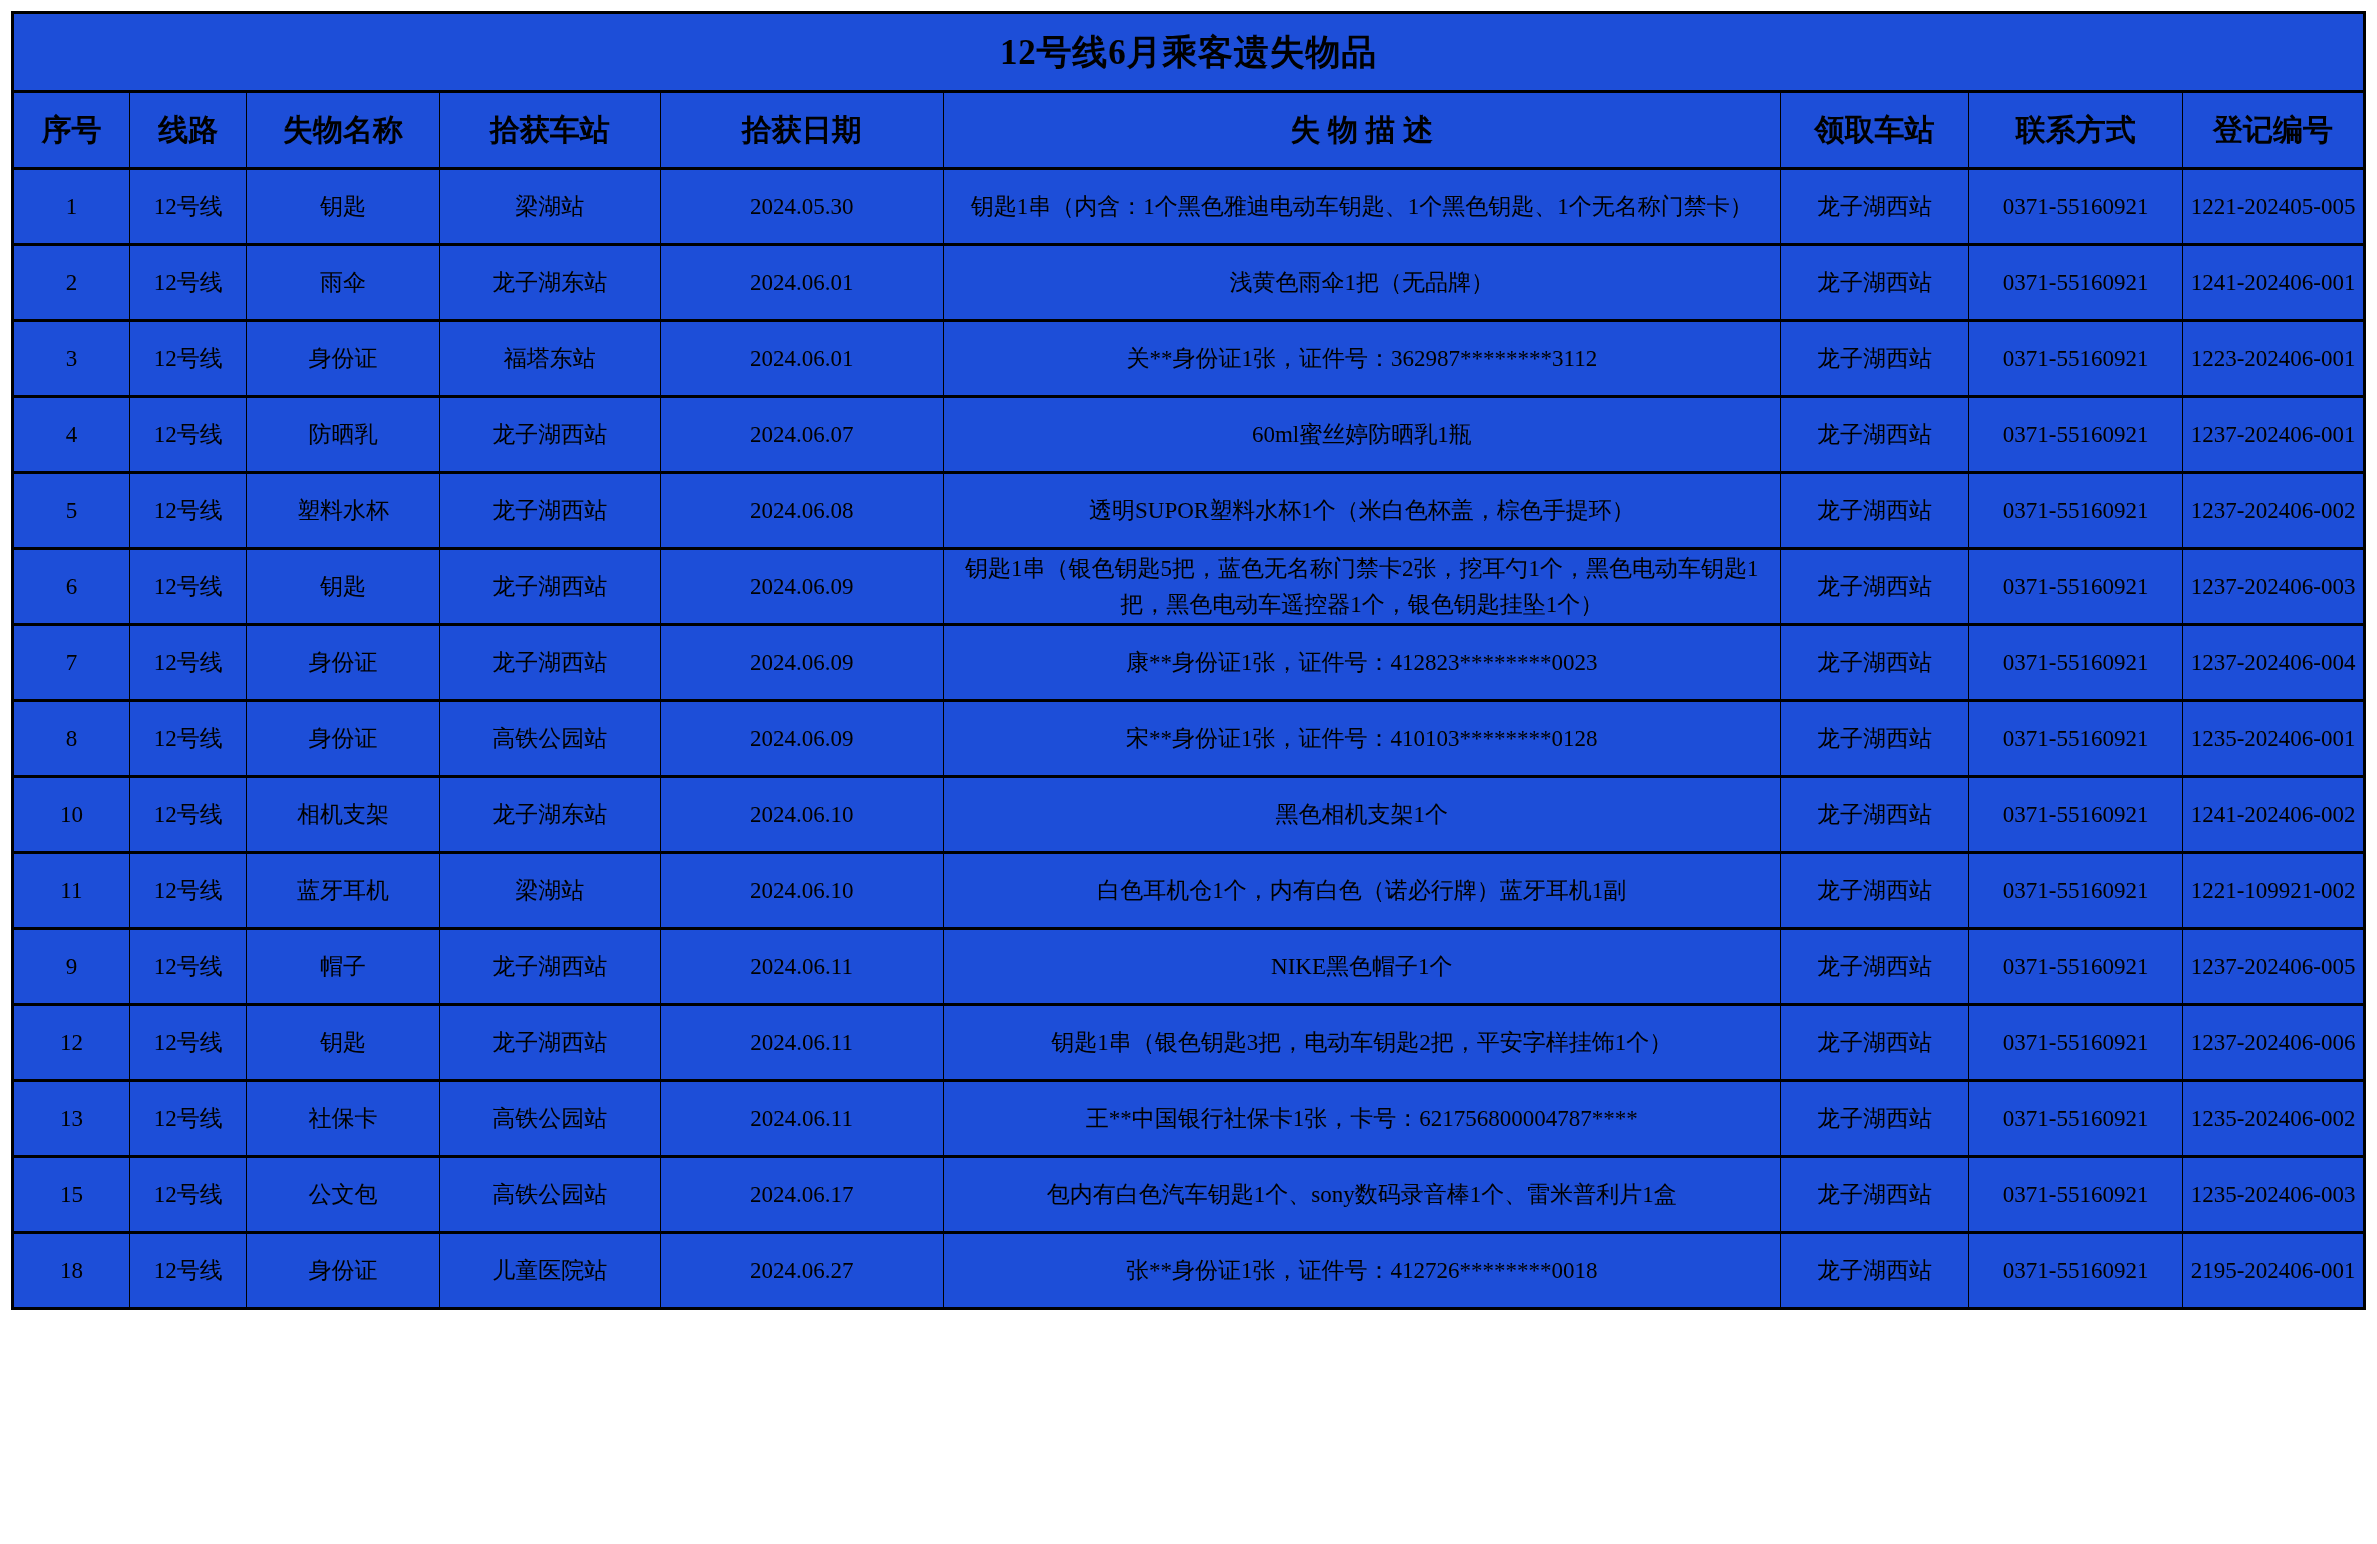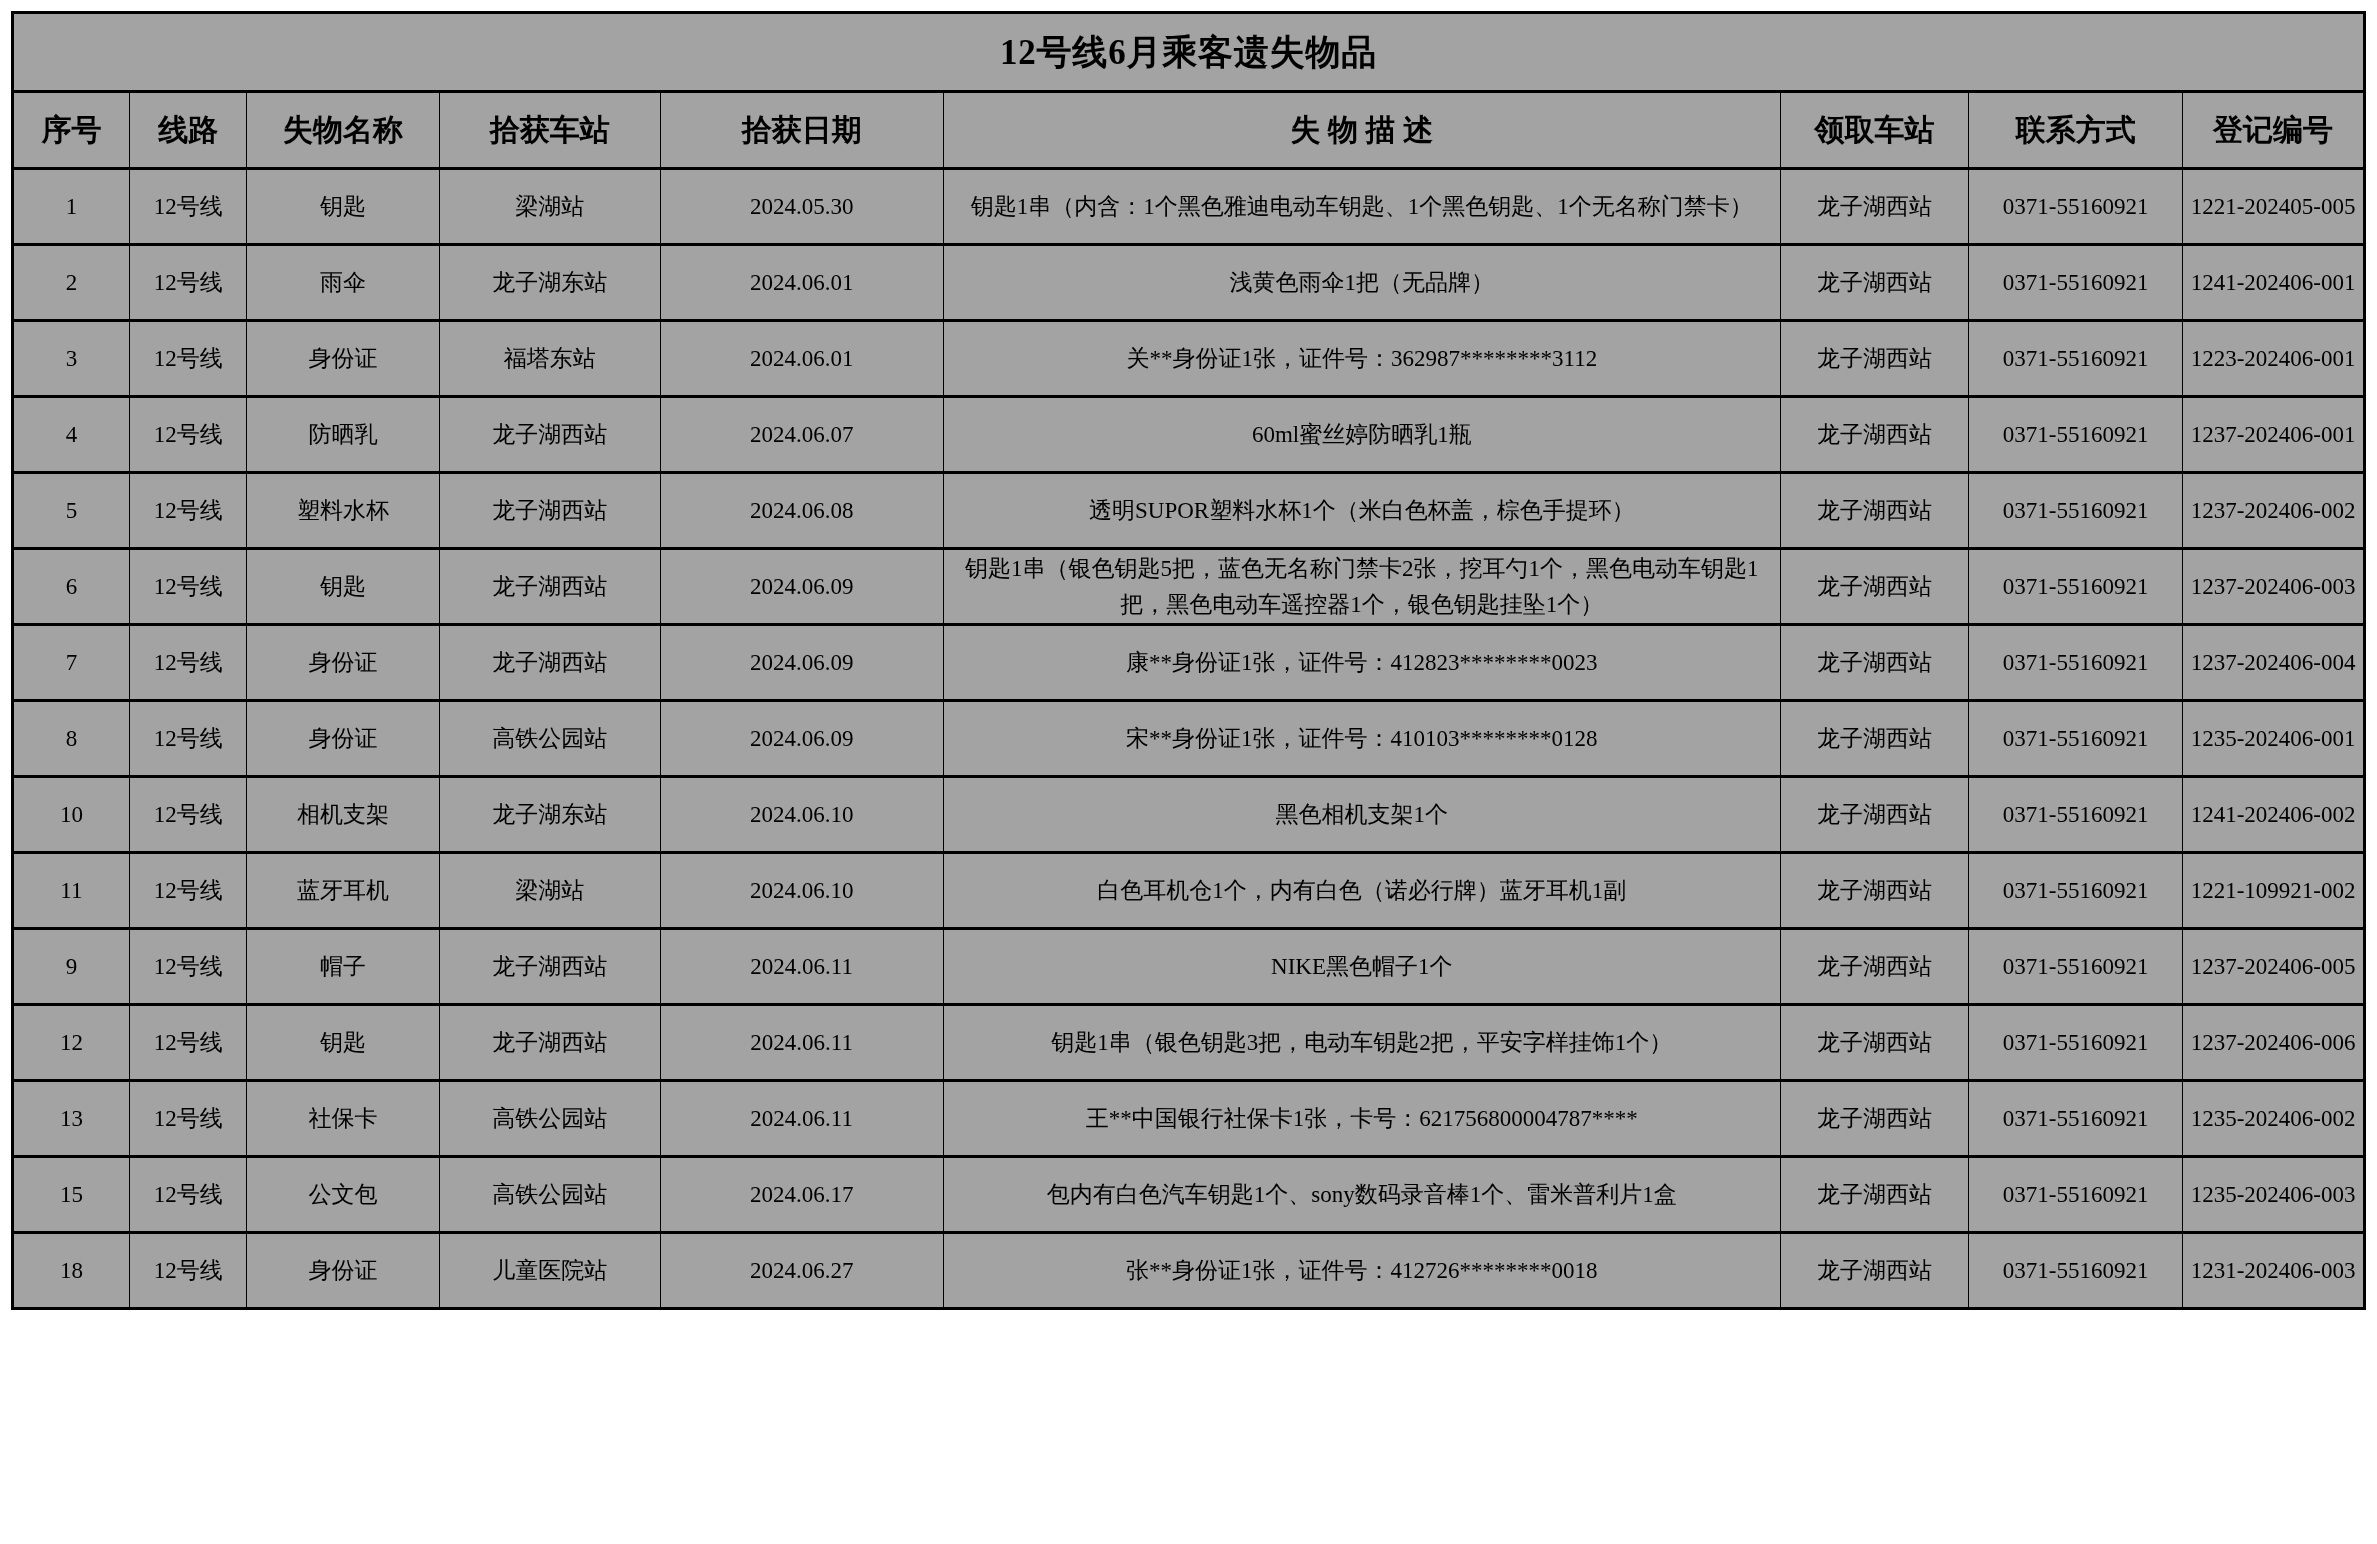--- a/index.html
+++ b/index.html
@@ -16,21 +16,21 @@
     background: #ffffff;
     overflow: hidden;
   }
   table.lost-table {
     position: absolute;
     left: 11px;
     top: 11px;
     width: 2355px;
     border-collapse: collapse;
     table-layout: fixed;
-    background: #a3a3a3;
+    background: #1d4ed8;
     border: 3.9px solid #000000;
   }
   table.lost-table th,
   table.lost-table td {
     border-left: 1.6px solid #000000;
     border-right: 1.6px solid #000000;
     border-top: 3.1px solid #000000;
     border-bottom: 3.1px solid #000000;
     text-align: center;
     vertical-align: middle;
@@ -249,18 +249,18 @@
         </tr>
         <tr>
           <td class="cell-no">18</td>
           <td class="cell-line">12号线</td>
           <td class="cell-item">身份证</td>
           <td class="cell-found-station">儿童医院站</td>
           <td class="cell-found-date">2024.06.27</td>
           <td class="cell-description">张**身份证1张，证件号：412726********0018</td>
           <td class="cell-pickup-station">龙子湖西站</td>
           <td class="cell-contact">0371-55160921</td>
-          <td class="cell-reg-no">1231-202406-003</td>
+          <td class="cell-reg-no">2195-202406-001</td>
         </tr>
       </tbody>
   </table>
 </div>
 
 
 </body></html>

